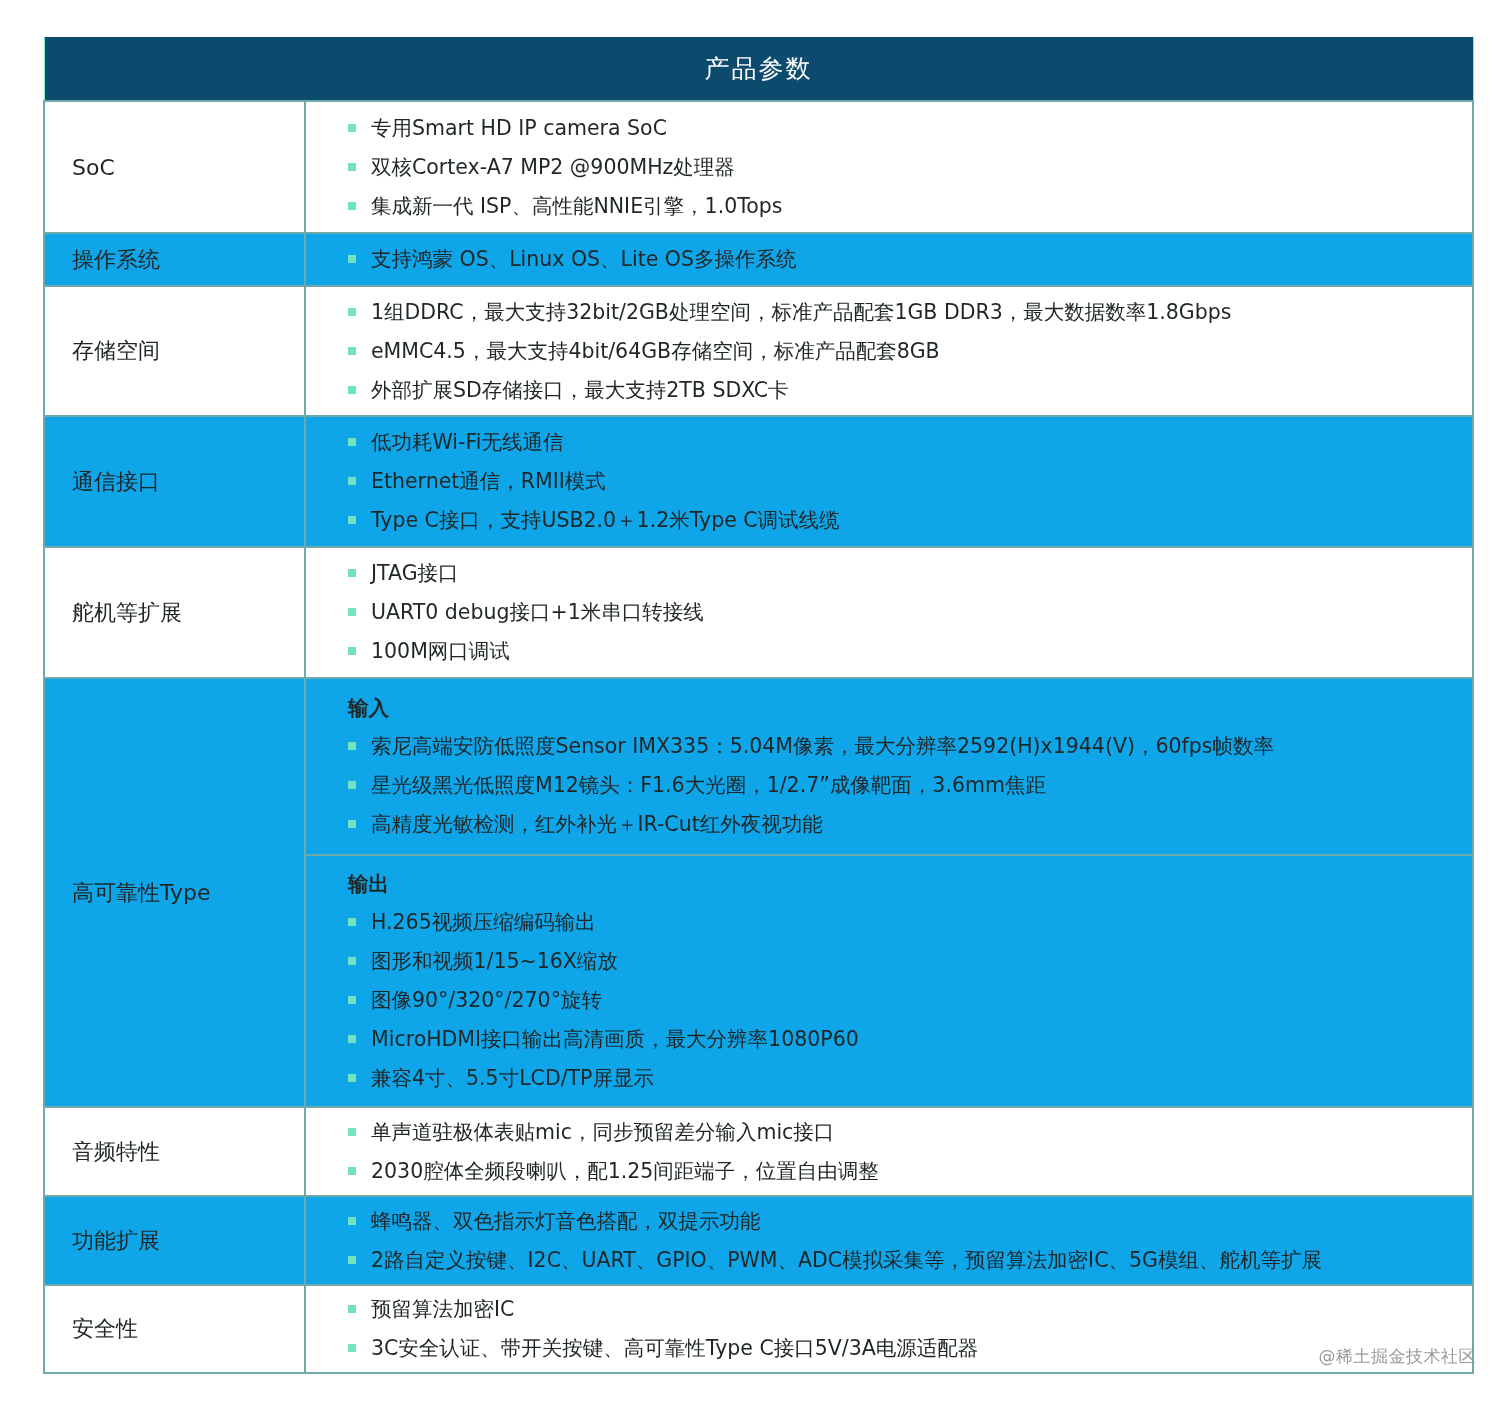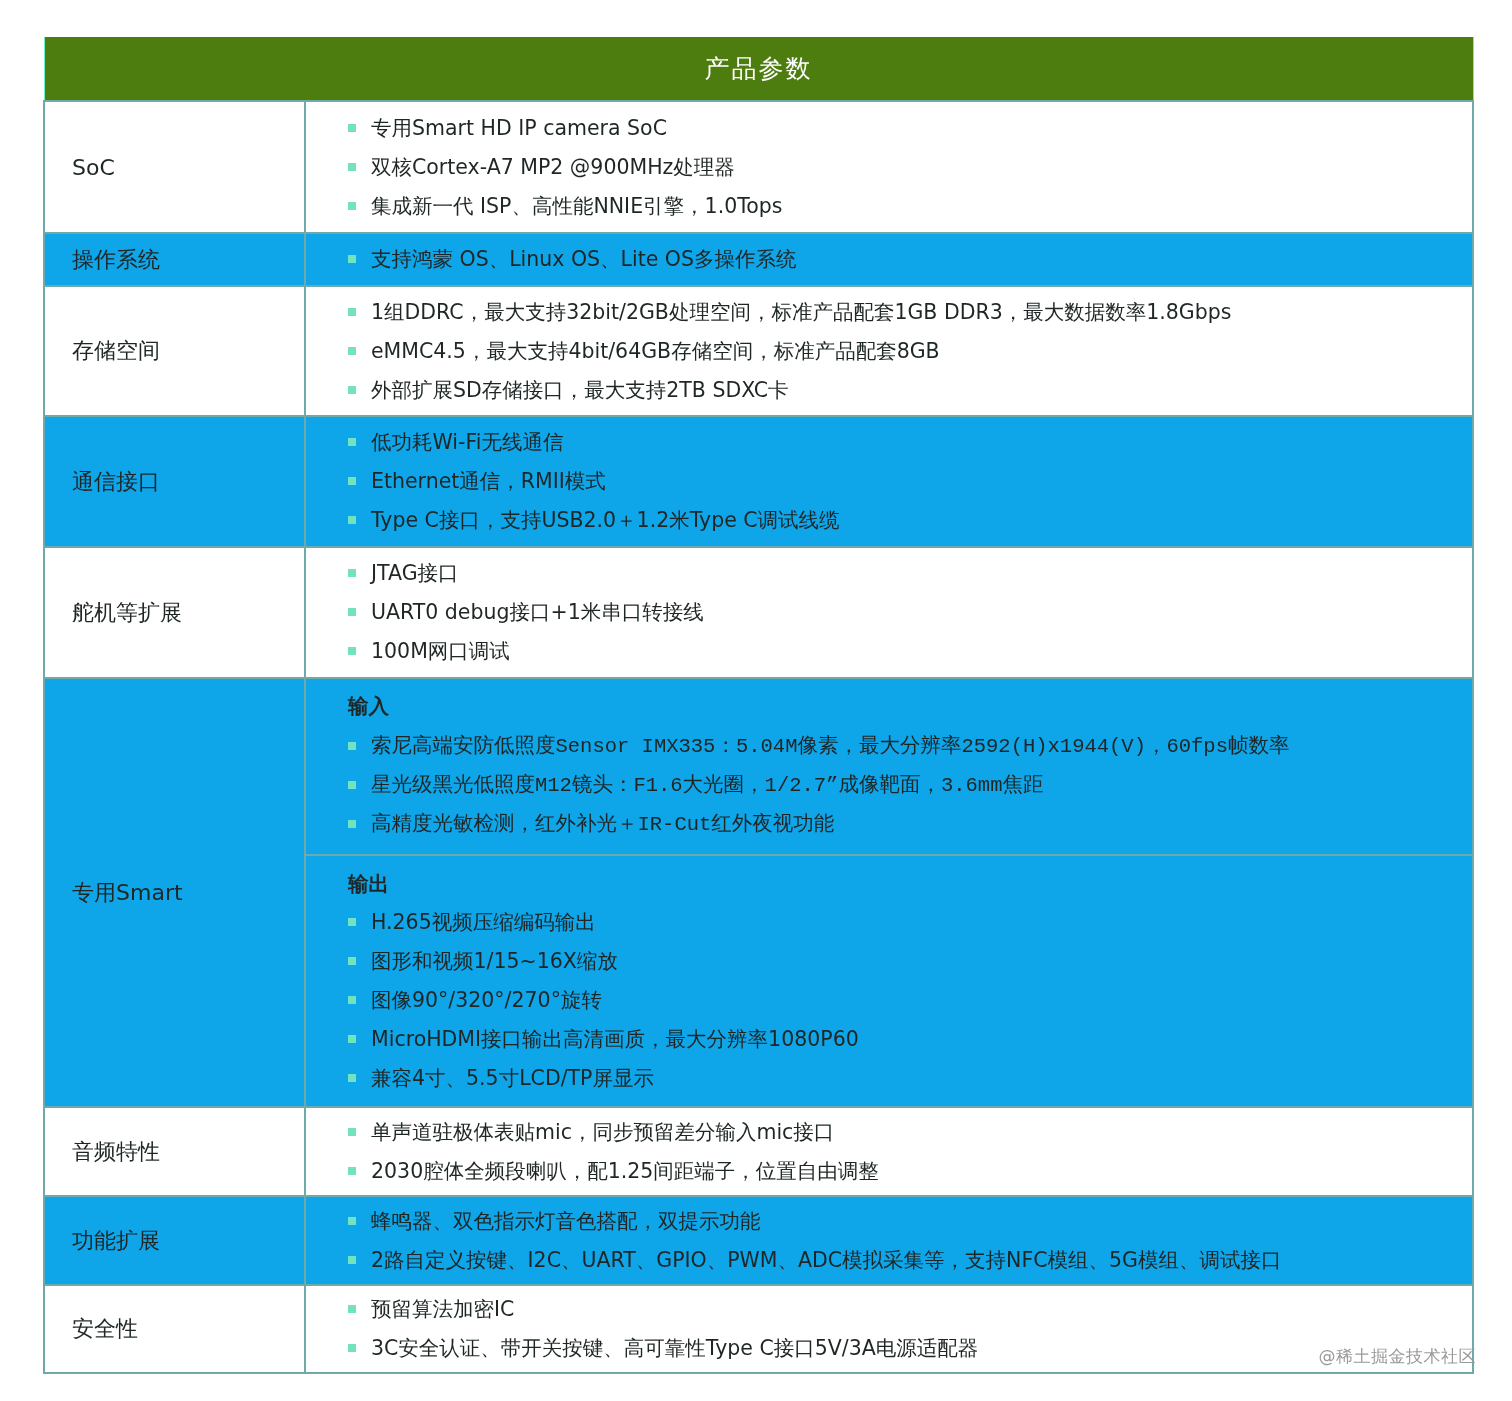--- a/index.html
+++ b/index.html
@@ -6,21 +6,21 @@
   body {
     width: 1512px; height: 1401px; position: relative; overflow: hidden;
     font-family: "DejaVu Sans", "Liberation Sans", sans-serif;
     color: #222a2a;
   }
   .spec-table {
     position: absolute; left: 43px; top: 37px; width: 1431px;
     border-collapse: collapse; table-layout: fixed;
   }
   .spec-table th {
-    background: #4d7c0f; color: #ffffff; height: 63px;
+    background: #0c4a6e; color: #ffffff; height: 63px;
     font-size: 25px; font-weight: normal; letter-spacing: 2px;
     text-align: center; padding: 0;
     border-left: 1px solid #72efc8; border-right: 1px solid #72efc8;
   }
   .spec-table td {
     border: 2px solid #6fa9a9; padding: 0; vertical-align: middle;
   }
   .col-label { width: 261px; }
   .label-cell {
     padding-left: 27px !important; font-size: 22px; color: #1f2626;
@@ -35,21 +35,21 @@
   ul.items li::before {
     content: ""; position: absolute; left: 0; top: 15px;
     width: 8px; height: 8px; background: #72e3be;
   }
   .sub-title {
     padding-left: 42px; font-size: 20.5px; font-weight: bold;
     line-height: 38px; color: #1f2626;
   }
   .inner { width: 100%; border-collapse: collapse; }
   .inner td { border: none; }
-  .inner tr.sub-in td { height: 175px; border-bottom: 2px solid #6fa9a9; vertical-align: middle; font-family: Liberation Mono, monospace; }
+  .inner tr.sub-in td { height: 175px; border-bottom: 2px solid #6fa9a9; vertical-align: middle; }
   .inner tr.sub-out td { height: 250px; vertical-align: middle; }
   .watermark {
     position: absolute; right: 36px; top: 1345px;
     font-size: 17px; color: #9a9a9a; letter-spacing: 0.5px; text-align: right;
   }
 </style>
 </head>
 <body>
 
 <table class="spec-table">
@@ -111,21 +111,21 @@
       <td>
         <ul class="items">
           <li>JTAG接口</li>
           <li>UART0 debug接口+1米串口转接线</li>
           <li>100M网口调试</li>
         </ul>
       </td>
     </tr>
 
     <tr class="row-alt" style="height:429px">
-      <td class="label-cell">专用Smart</td>
+      <td class="label-cell">高可靠性Type</td>
       <td>
         <table class="inner">
           <tbody>
               <tr class="sub-in">
             <td>
               <div class="sub-title">输入</div>
               <ul class="items">
                 <li>索尼高端安防低照度Sensor IMX335：5.04M像素，最大分辨率2592(H)x1944(V)，60fps帧数率</li>
                 <li>星光级黑光低照度M12镜头：F1.6大光圈，1/2.7”成像靶面，3.6mm焦距</li>
                 <li>高精度光敏检测，红外补光＋IR-Cut红外夜视功能</li>
@@ -157,21 +157,21 @@
           <li>2030腔体全频段喇叭，配1.25间距端子，位置自由调整</li>
         </ul>
       </td>
     </tr>
 
     <tr class="row-alt" style="height:89px">
       <td class="label-cell">功能扩展</td>
       <td>
         <ul class="items">
           <li>蜂鸣器、双色指示灯音色搭配，双提示功能</li>
-          <li>2路自定义按键、I2C、UART、GPIO、PWM、ADC模拟采集等，支持NFC模组、5G模组、调试接口</li>
+          <li>2路自定义按键、I2C、UART、GPIO、PWM、ADC模拟采集等，预留算法加密IC、5G模组、舵机等扩展</li>
         </ul>
       </td>
     </tr>
 
     <tr class="row-white" style="height:88px">
       <td class="label-cell">安全性</td>
       <td>
         <ul class="items">
           <li>预留算法加密IC</li>
           <li>3C安全认证、带开关按键、高可靠性Type C接口5V/3A电源适配器</li>

